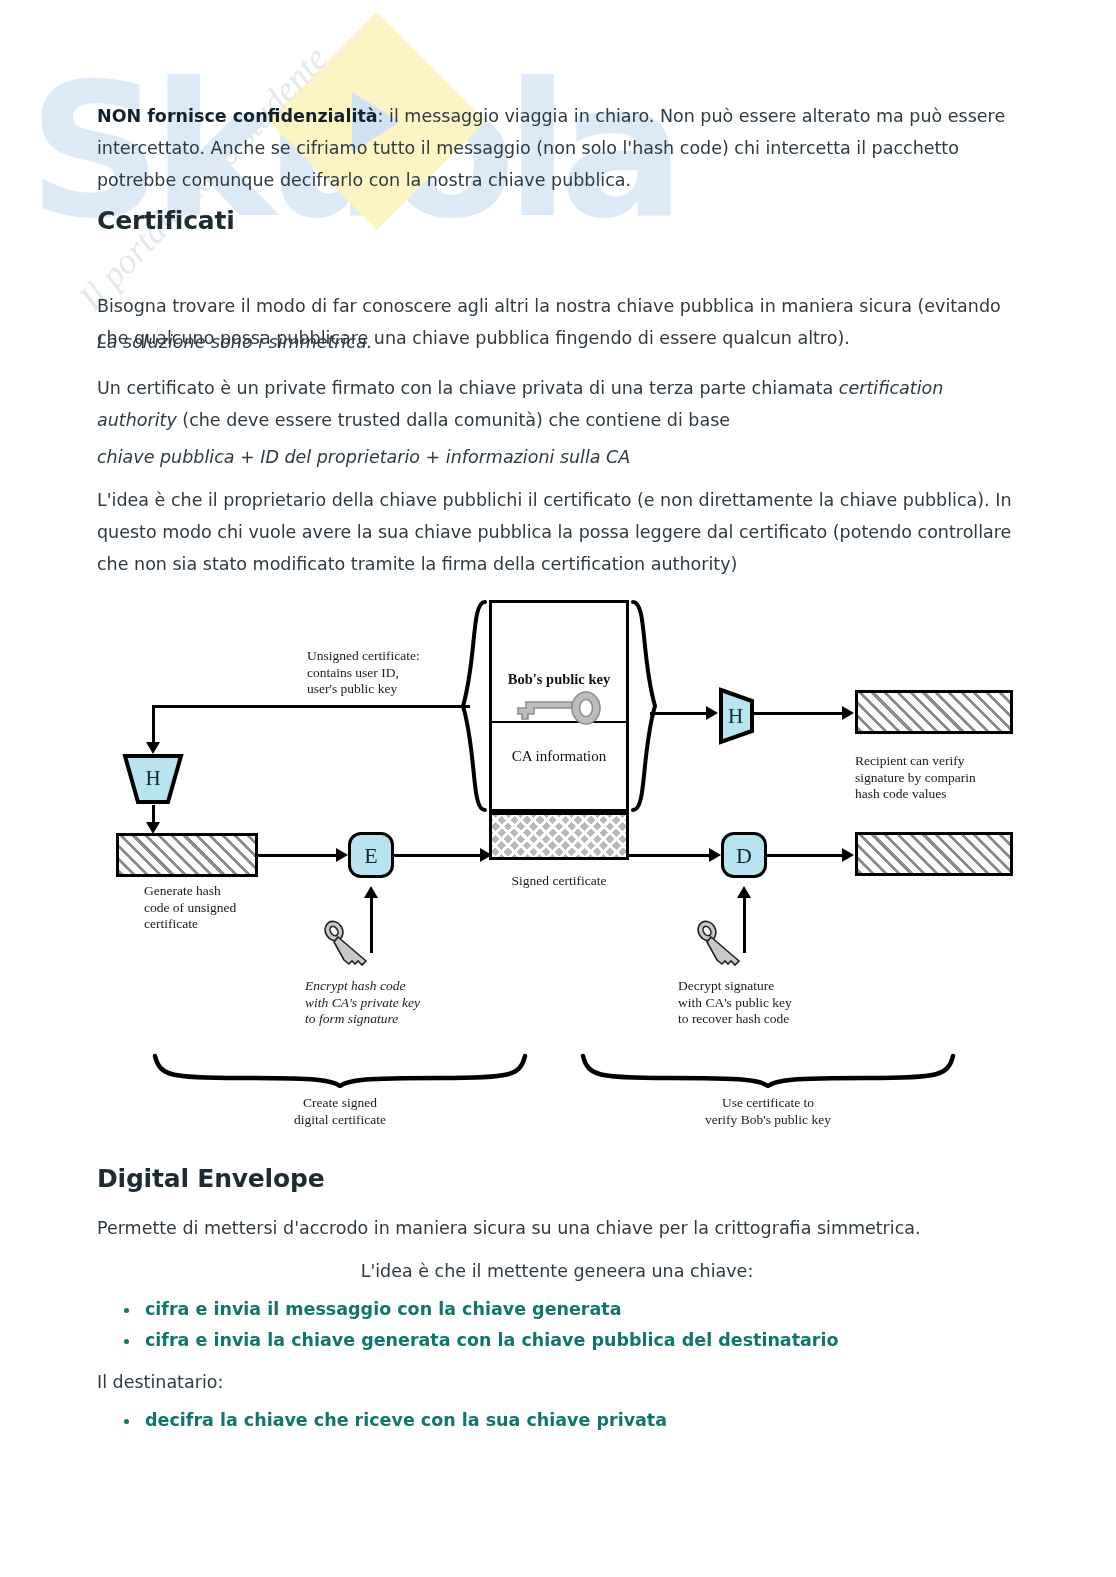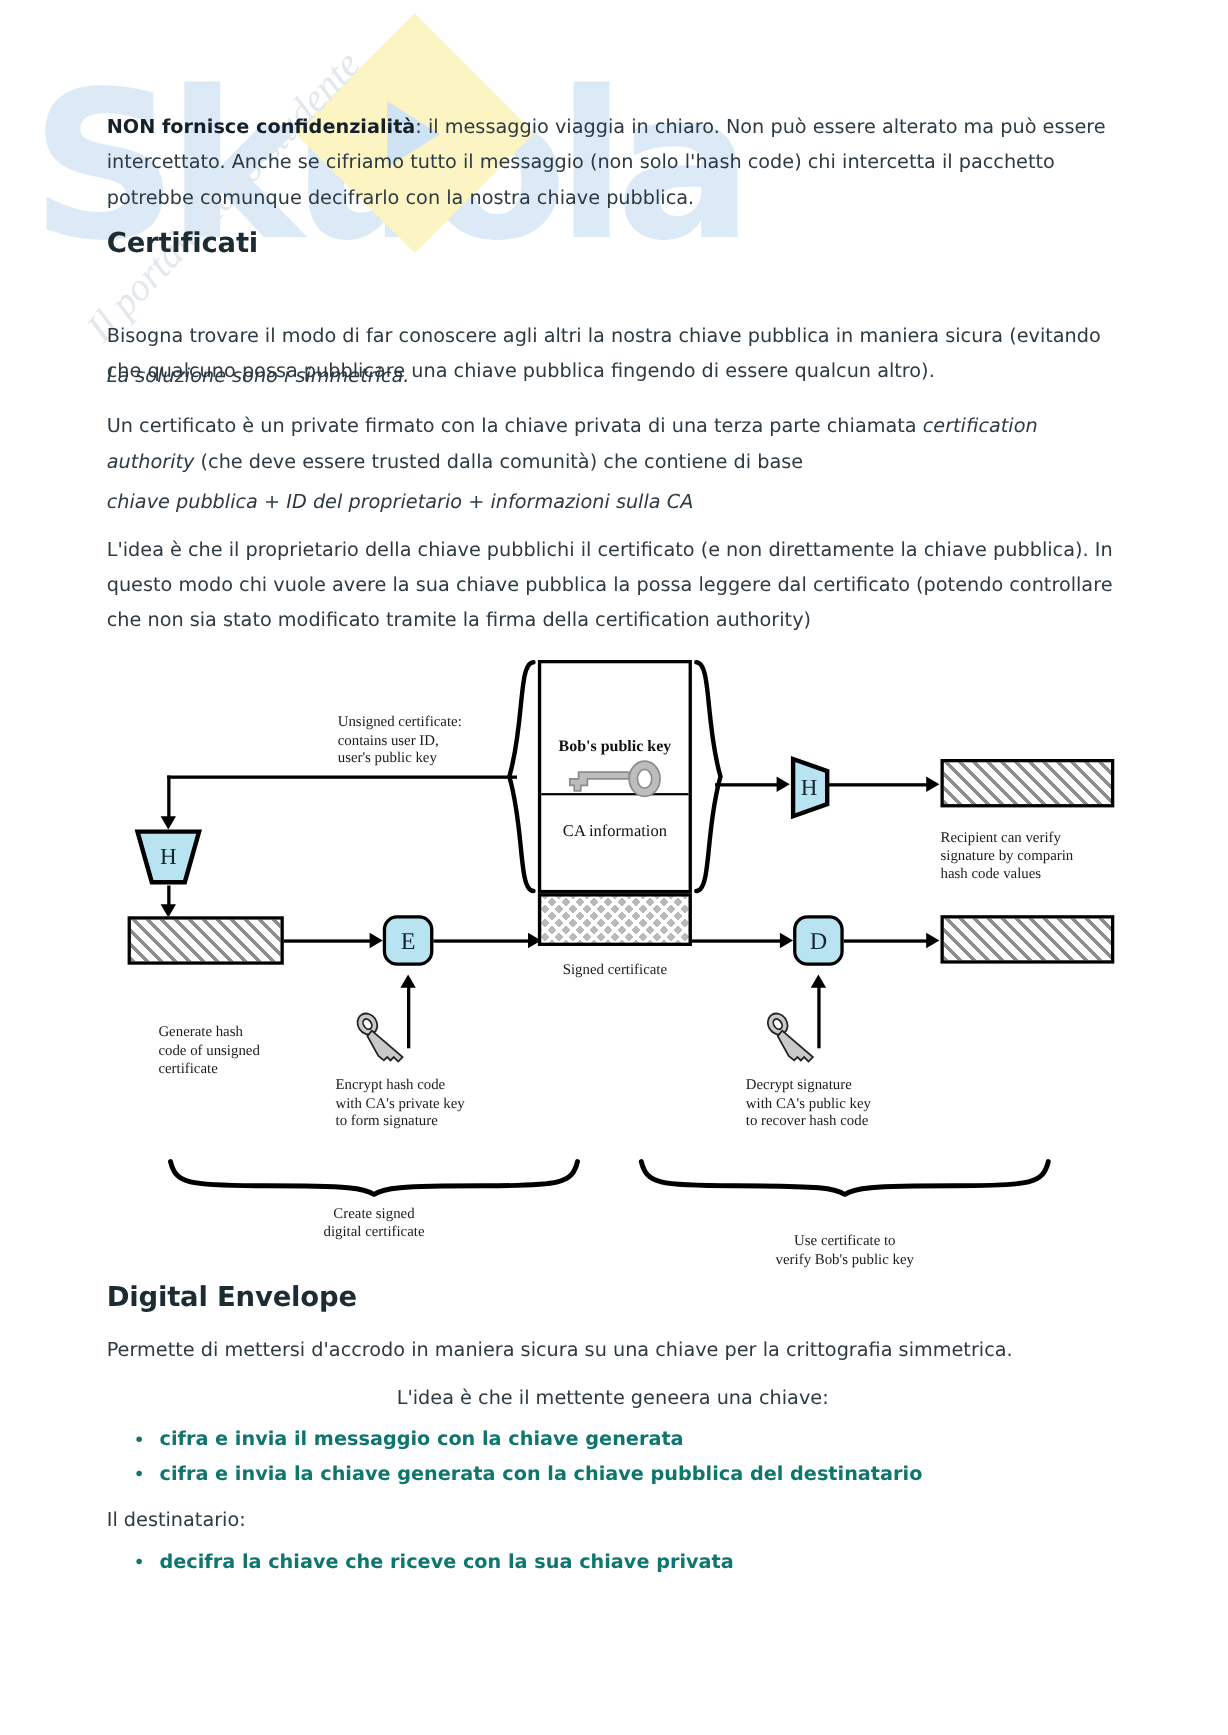--- a/index.html
+++ b/index.html
@@ -281,42 +281,42 @@
     <div class="trapz" style="left:122px; top:163px;">
       <svg width="62" height="52" viewBox="0 0 62 52">
         <polygon points="3,3 59,3 46,49 16,49" fill="#b8e4f2" stroke="#000" stroke-width="4"></polygon>
       </svg>
       <span class="lbl">H</span>
     </div>
     <div class="vline" style="left:152px; top:215px; height:22px;"></div>
     <div class="arrow-d" style="left:146px; top:232px;"></div>
 
     <div class="hashblock" style="left:116px; top:243px; width:142px; height:44px;"></div>
-    <div class="fig-label" style="left:144px; top:293px;margin-top:47px;">Generate hash
+    <div class="fig-label" style="left:144px; top:293px;">Generate hash
 code of unsigned
 certificate</div>
 
     <div class="hline" style="left:258px; top:264px; width:80px;"></div>
     <div class="arrow-r" style="left:336px; top:258px;"></div>
 
     <div class="roundop" style="left:348px; top:242px;"><span>E</span></div>
 
     <div class="hline" style="left:394px; top:264px; width:88px;"></div>
     <div class="arrow-r" style="left:480px; top:258px;"></div>
 
     <div class="vline" style="left:370px; top:303px; height:60px;"></div>
     <div class="arrow-u" style="left:364px; top:296px;"></div>
     <svg class="keyicon" style="left:322px; top:330px;" width="56" height="48" viewBox="0 0 56 48">
       <g stroke="#222" stroke-width="1.6" fill="#c9c9c9">
         <ellipse cx="12" cy="11" rx="8.5" ry="10" transform="rotate(-32 12 11)"></ellipse>
         <ellipse cx="12" cy="11" rx="3.5" ry="5" fill="#ffffff" transform="rotate(-32 12 11)"></ellipse>
         <path d="M16,17 L44,41 L40,45 L36,41 L33,44 L30,41 L27,44 L22,40 L12,22 Z"></path>
       </g>
     </svg>
-    <div class="fig-label" style="left:305px; top:388px;">Encrypt hash code
+    <div class="fig-label" style="left:305px; top:388px;font-style:italic;">Encrypt hash code
 with CA's private key
 to form signature</div>
 
     <div class="fig-label" style="left:307px; top:58px;">Unsigned certificate:
 contains user ID,
 user's public key</div>
 
     <div class="certbox" style="left:489px; top:10px; width:140px; height:212px;">
       <div class="certcell bold" style="top:64px; height:56px; padding-top:3px;">Bob's public key</div>
       <div class="certcell" style="top:140px; height:66px; border-bottom:none;">CA
@@ -381,17 +381,17 @@
 
     <svg class="hbrace" style="left:150px; top:460px;" width="380" height="38">
       <path d="M5,6 C10,26 20,28 90,28 C168,28 182,30 190,36 C198,30 212,28 290,28 C360,28 370,26 375,6" stroke="#000" stroke-width="4.5" fill="none" stroke-linecap="round"></path>
     </svg>
     <div class="fig-label center" style="left:190px; top:505px; width:300px;">Create signed
 digital certificate</div>
 
     <svg class="hbrace" style="left:578px; top:460px;" width="380" height="38">
       <path d="M5,6 C10,26 20,28 90,28 C168,28 182,30 190,36 C198,30 212,28 290,28 C360,28 370,26 375,6" stroke="#000" stroke-width="4.5" fill="none" stroke-linecap="round"></path>
     </svg>
-    <div class="fig-label center" style="left:618px; top:505px; width:300px;margin-top:25px;">Use certificate to
+    <div class="fig-label center" style="left:618px; top:505px; width:300px;">Use certificate to
 verify Bob's public key</div>
 
   </div>
 </div>
 
 </body></html>

